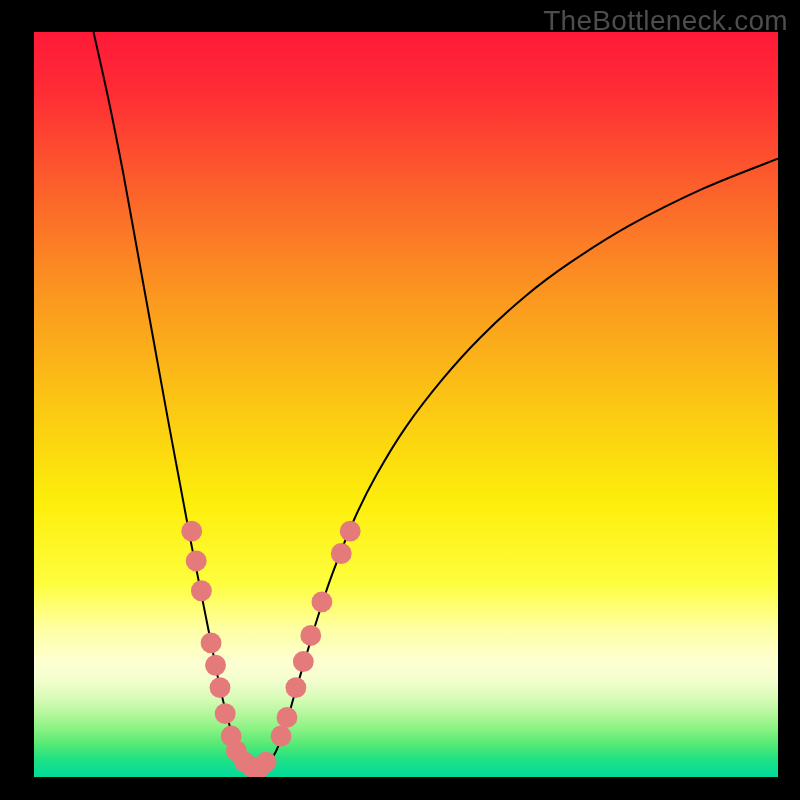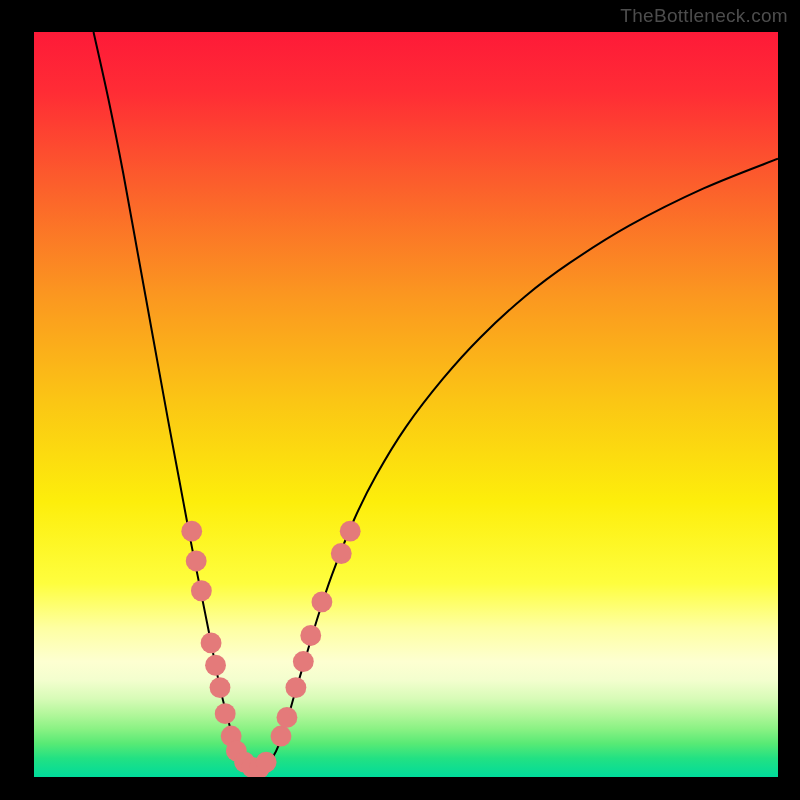--- a/index.html
+++ b/index.html
@@ -88,14 +88,14 @@
           <circle cx="35.2" cy="88" r="1.4" fill="#e47a7a"></circle>
           <circle cx="36.2" cy="84.5" r="1.4" fill="#e47a7a"></circle>
           <circle cx="37.2" cy="81" r="1.4" fill="#e47a7a"></circle>
           <circle cx="38.7" cy="76.5" r="1.4" fill="#e47a7a"></circle>
           <circle cx="41.3" cy="70" r="1.4" fill="#e47a7a"></circle>
           <circle cx="42.5" cy="67" r="1.4" fill="#e47a7a"></circle>
         </g>
     </svg>
   </div>
 
-  <div id="watermark" style="right: 12px; top: 5px; font-size: 19px;">TheBottleneck.com</div>
+  <div id="watermark" style="right: 12px; top: 5px; font-size: 28px;">TheBottleneck.com</div>
 </div>
 
 </body></html>

